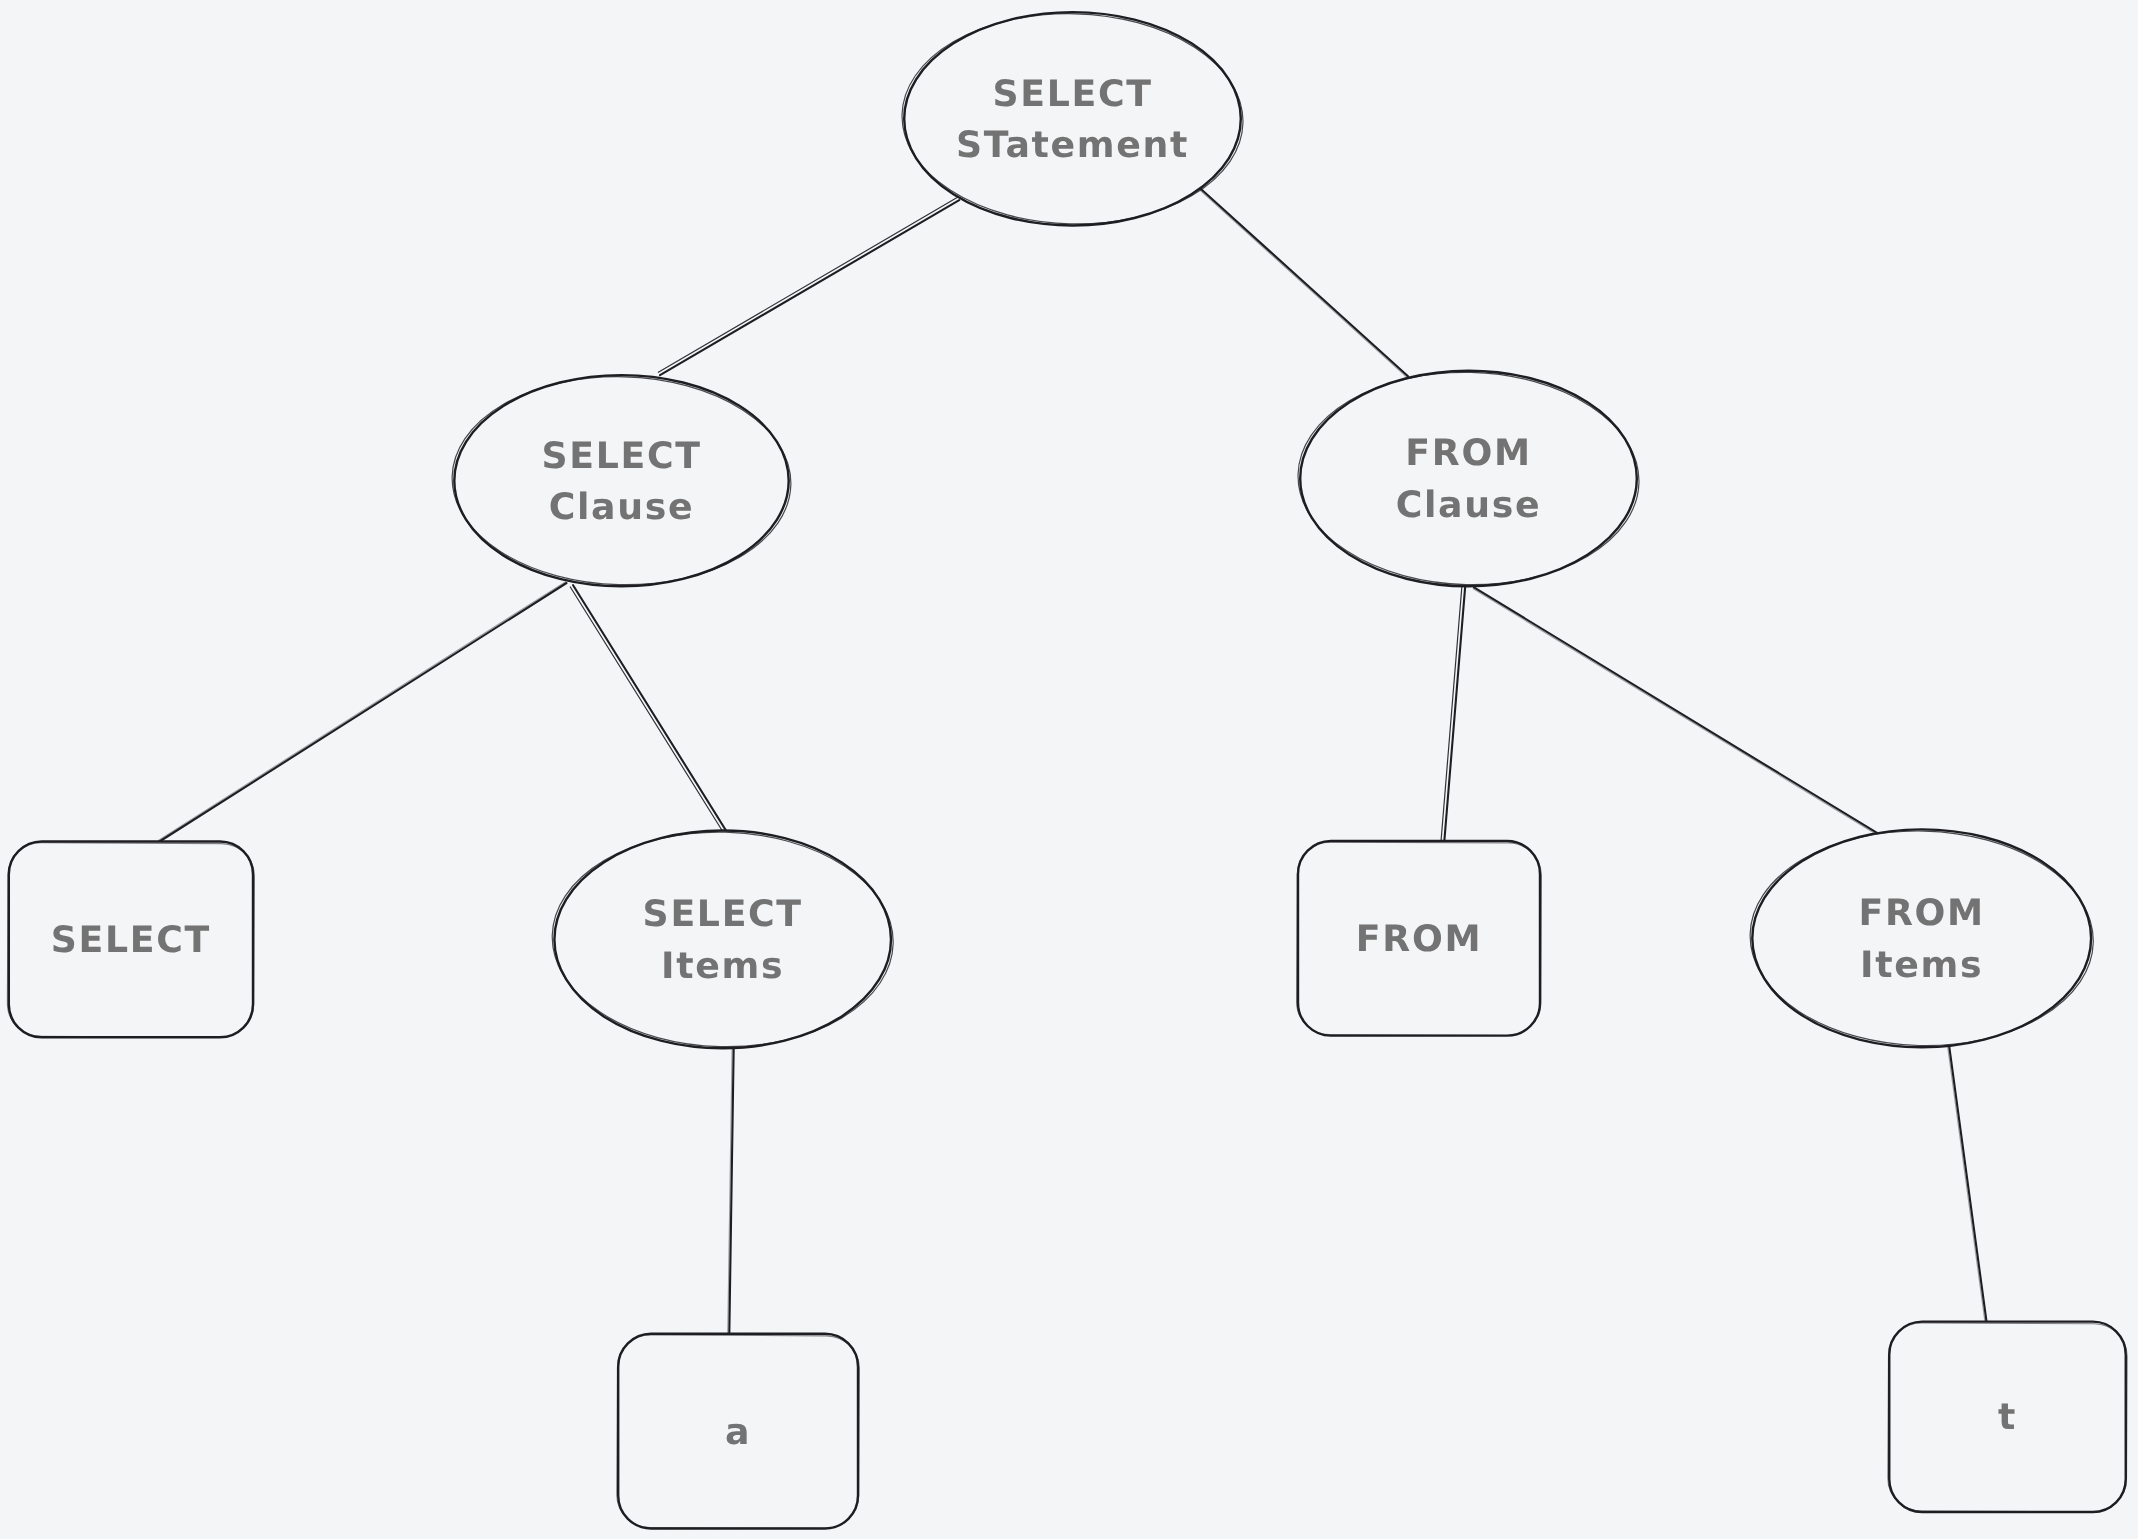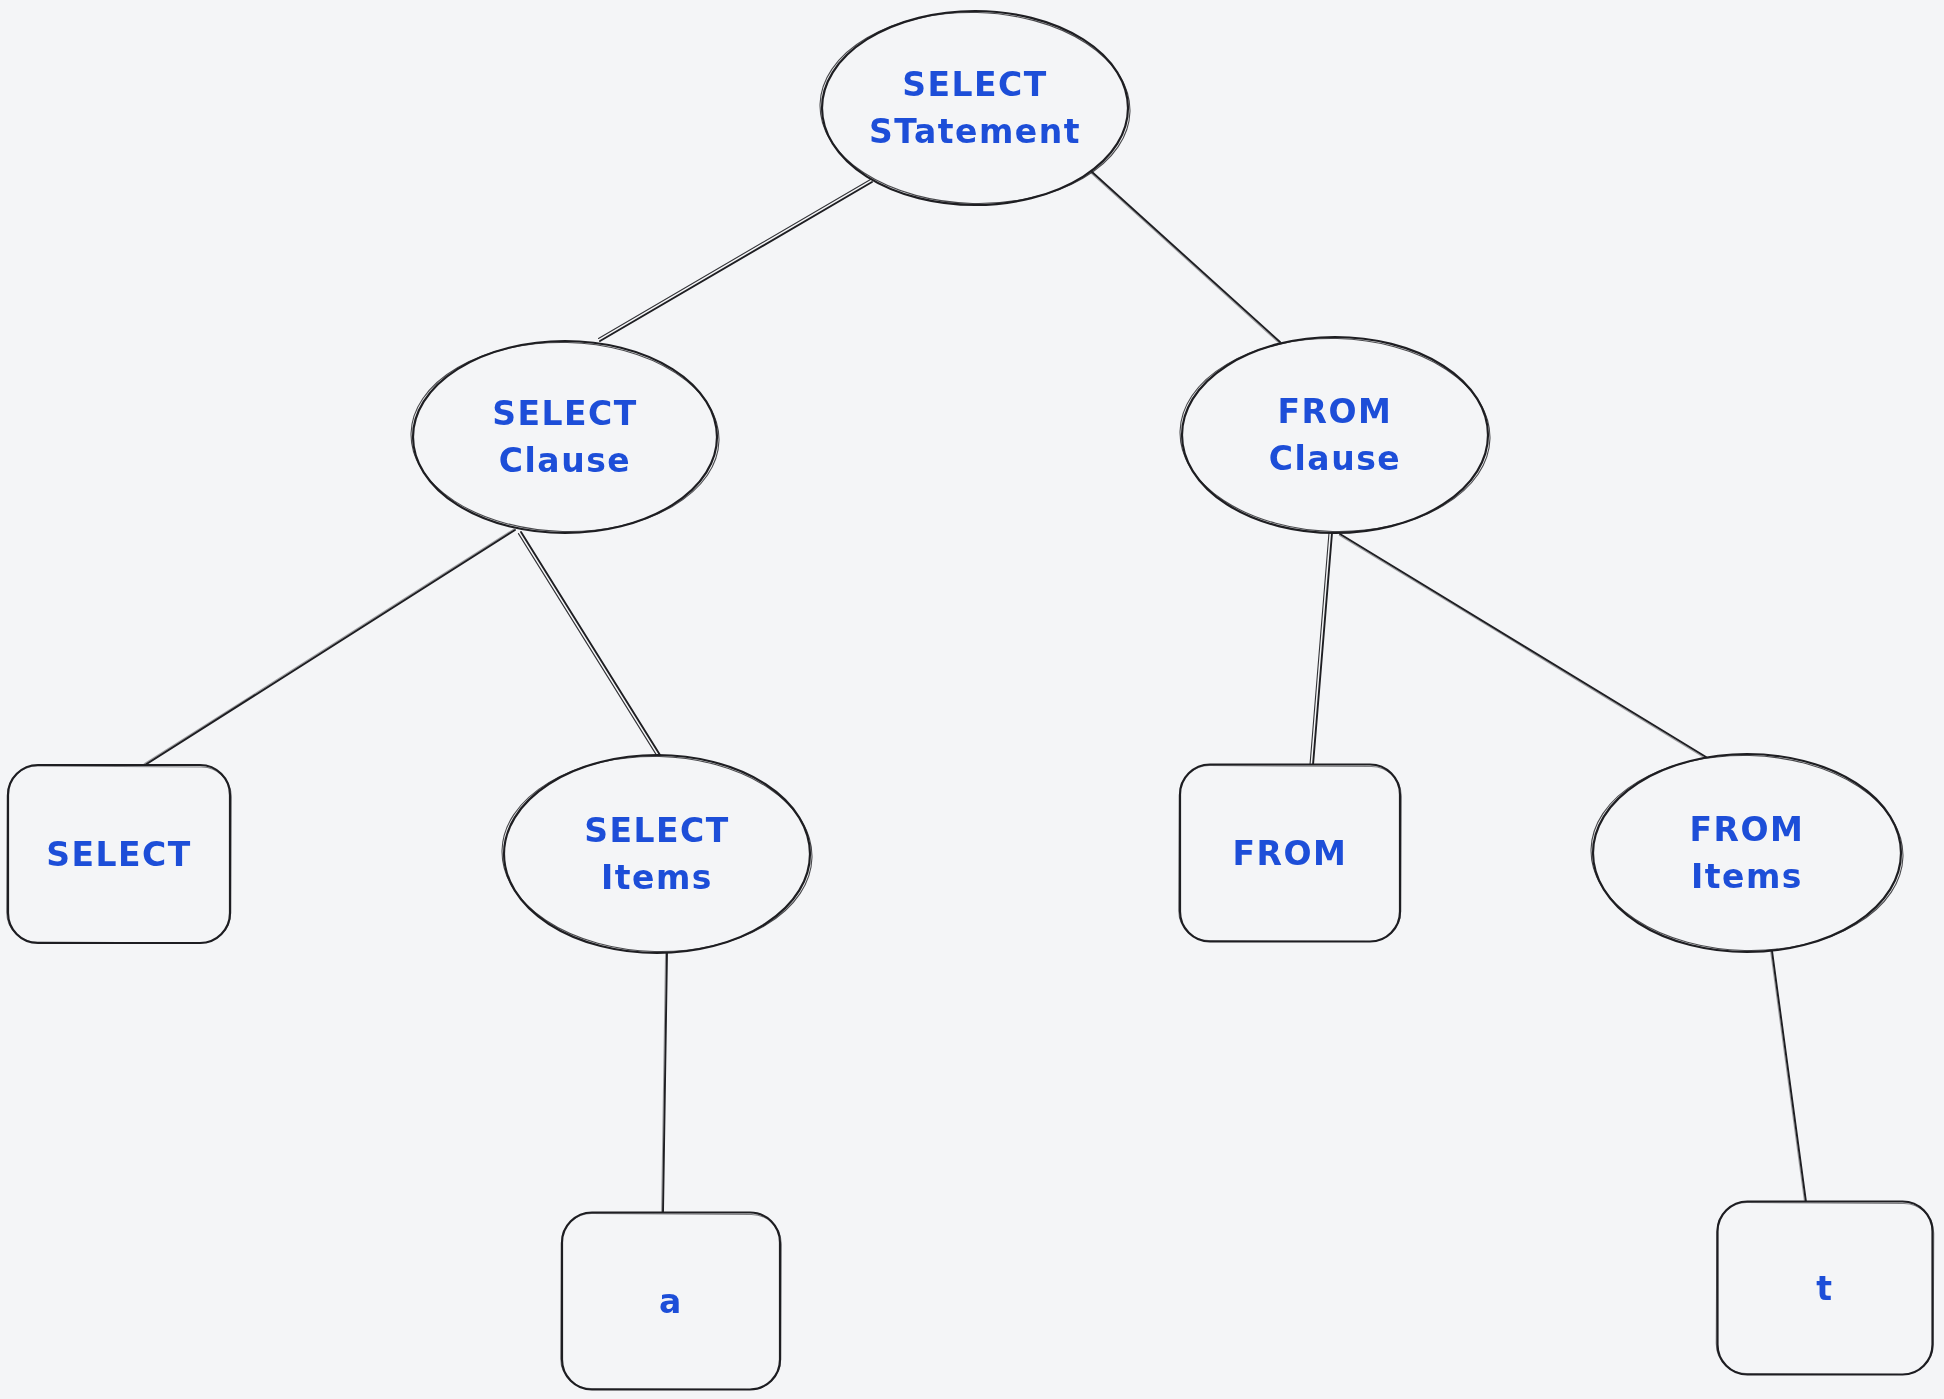--- a/index.html
+++ b/index.html
@@ -14,21 +14,21 @@
   .stage svg { position: absolute; inset: 0; }
   #labels-layer { position: absolute; inset: 0; width: 100%; height: 100%; pointer-events: none; }
   .node-label {
     position: absolute;
     transform: translate(-50%, -50%);
     font-family: "DejaVu Sans", sans-serif;
     font-weight: 700;
     font-size: 33px;
     line-height: 47px;
     letter-spacing: 1.5px;
-    color: #1d4ed8;
+    color: #737373;
     text-align: center;
     white-space: nowrap;
   }
   .node-label .label-line { display: block; }
 </style>
 </head>
 <body>
 
 <div class="stage">
   <svg id="shapes-layer" viewBox="0 0 1944 1399" width="1944" height="1399" xmlns="http://www.w3.org/2000/svg">

